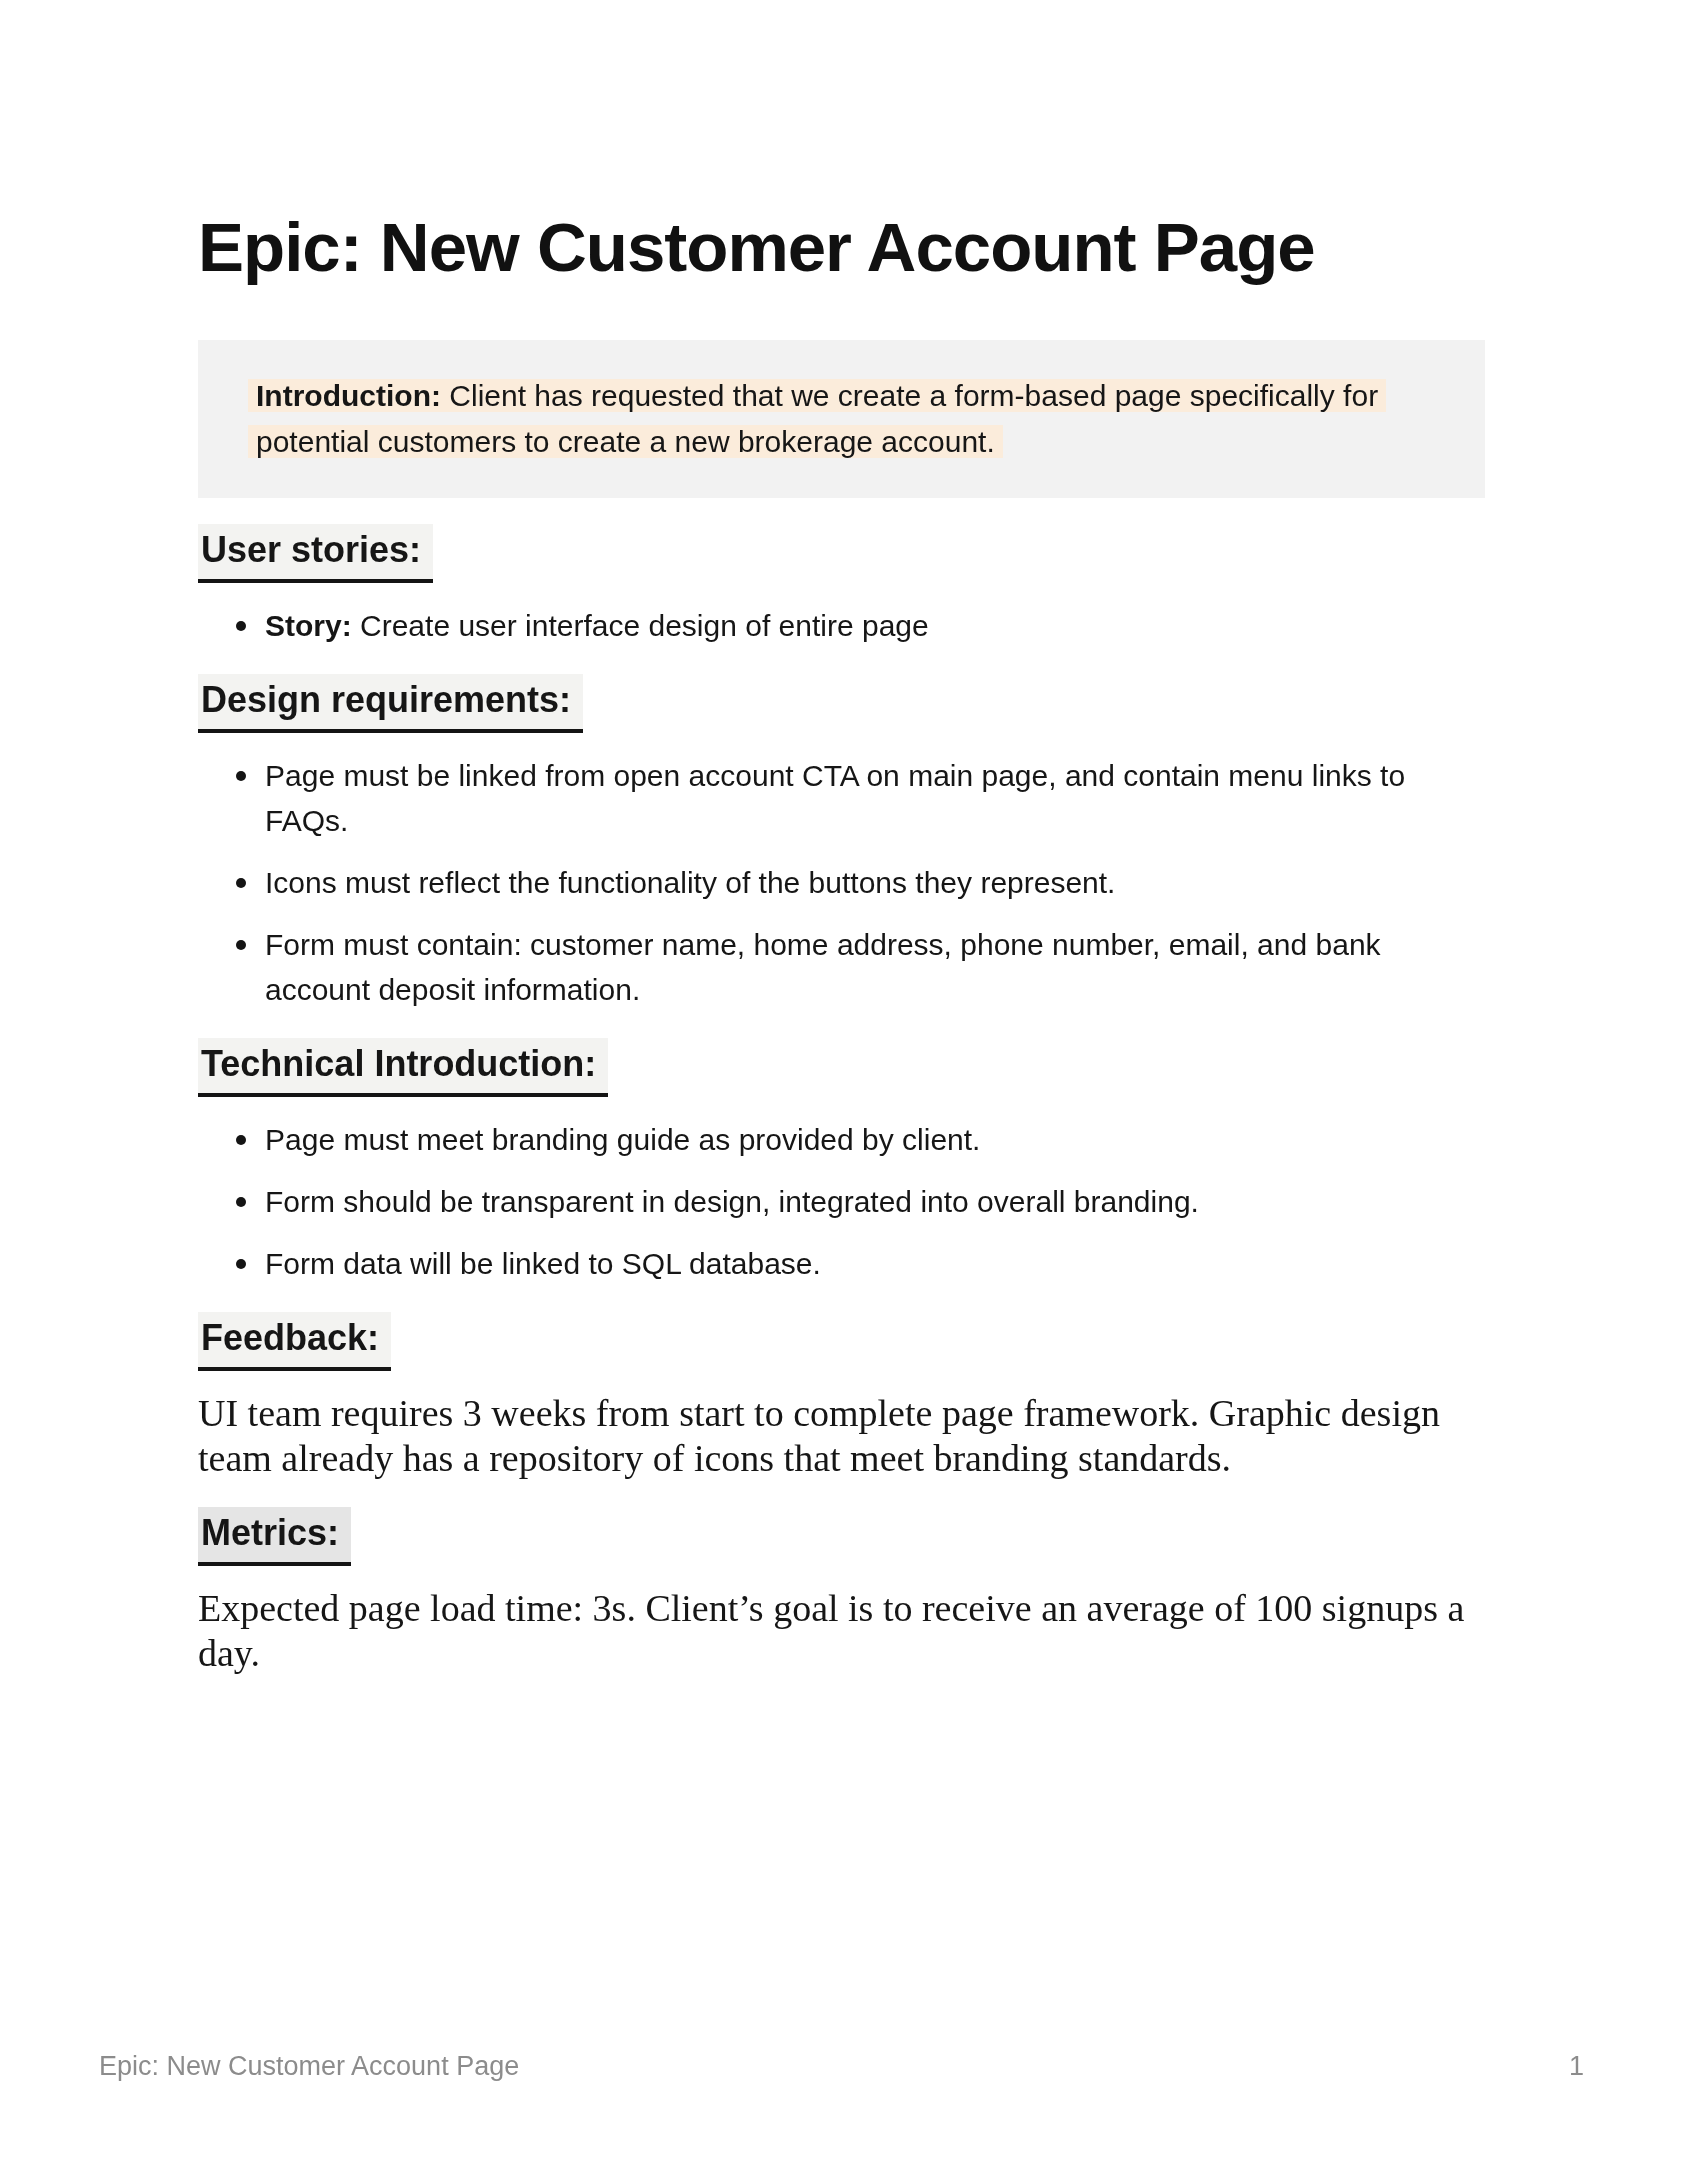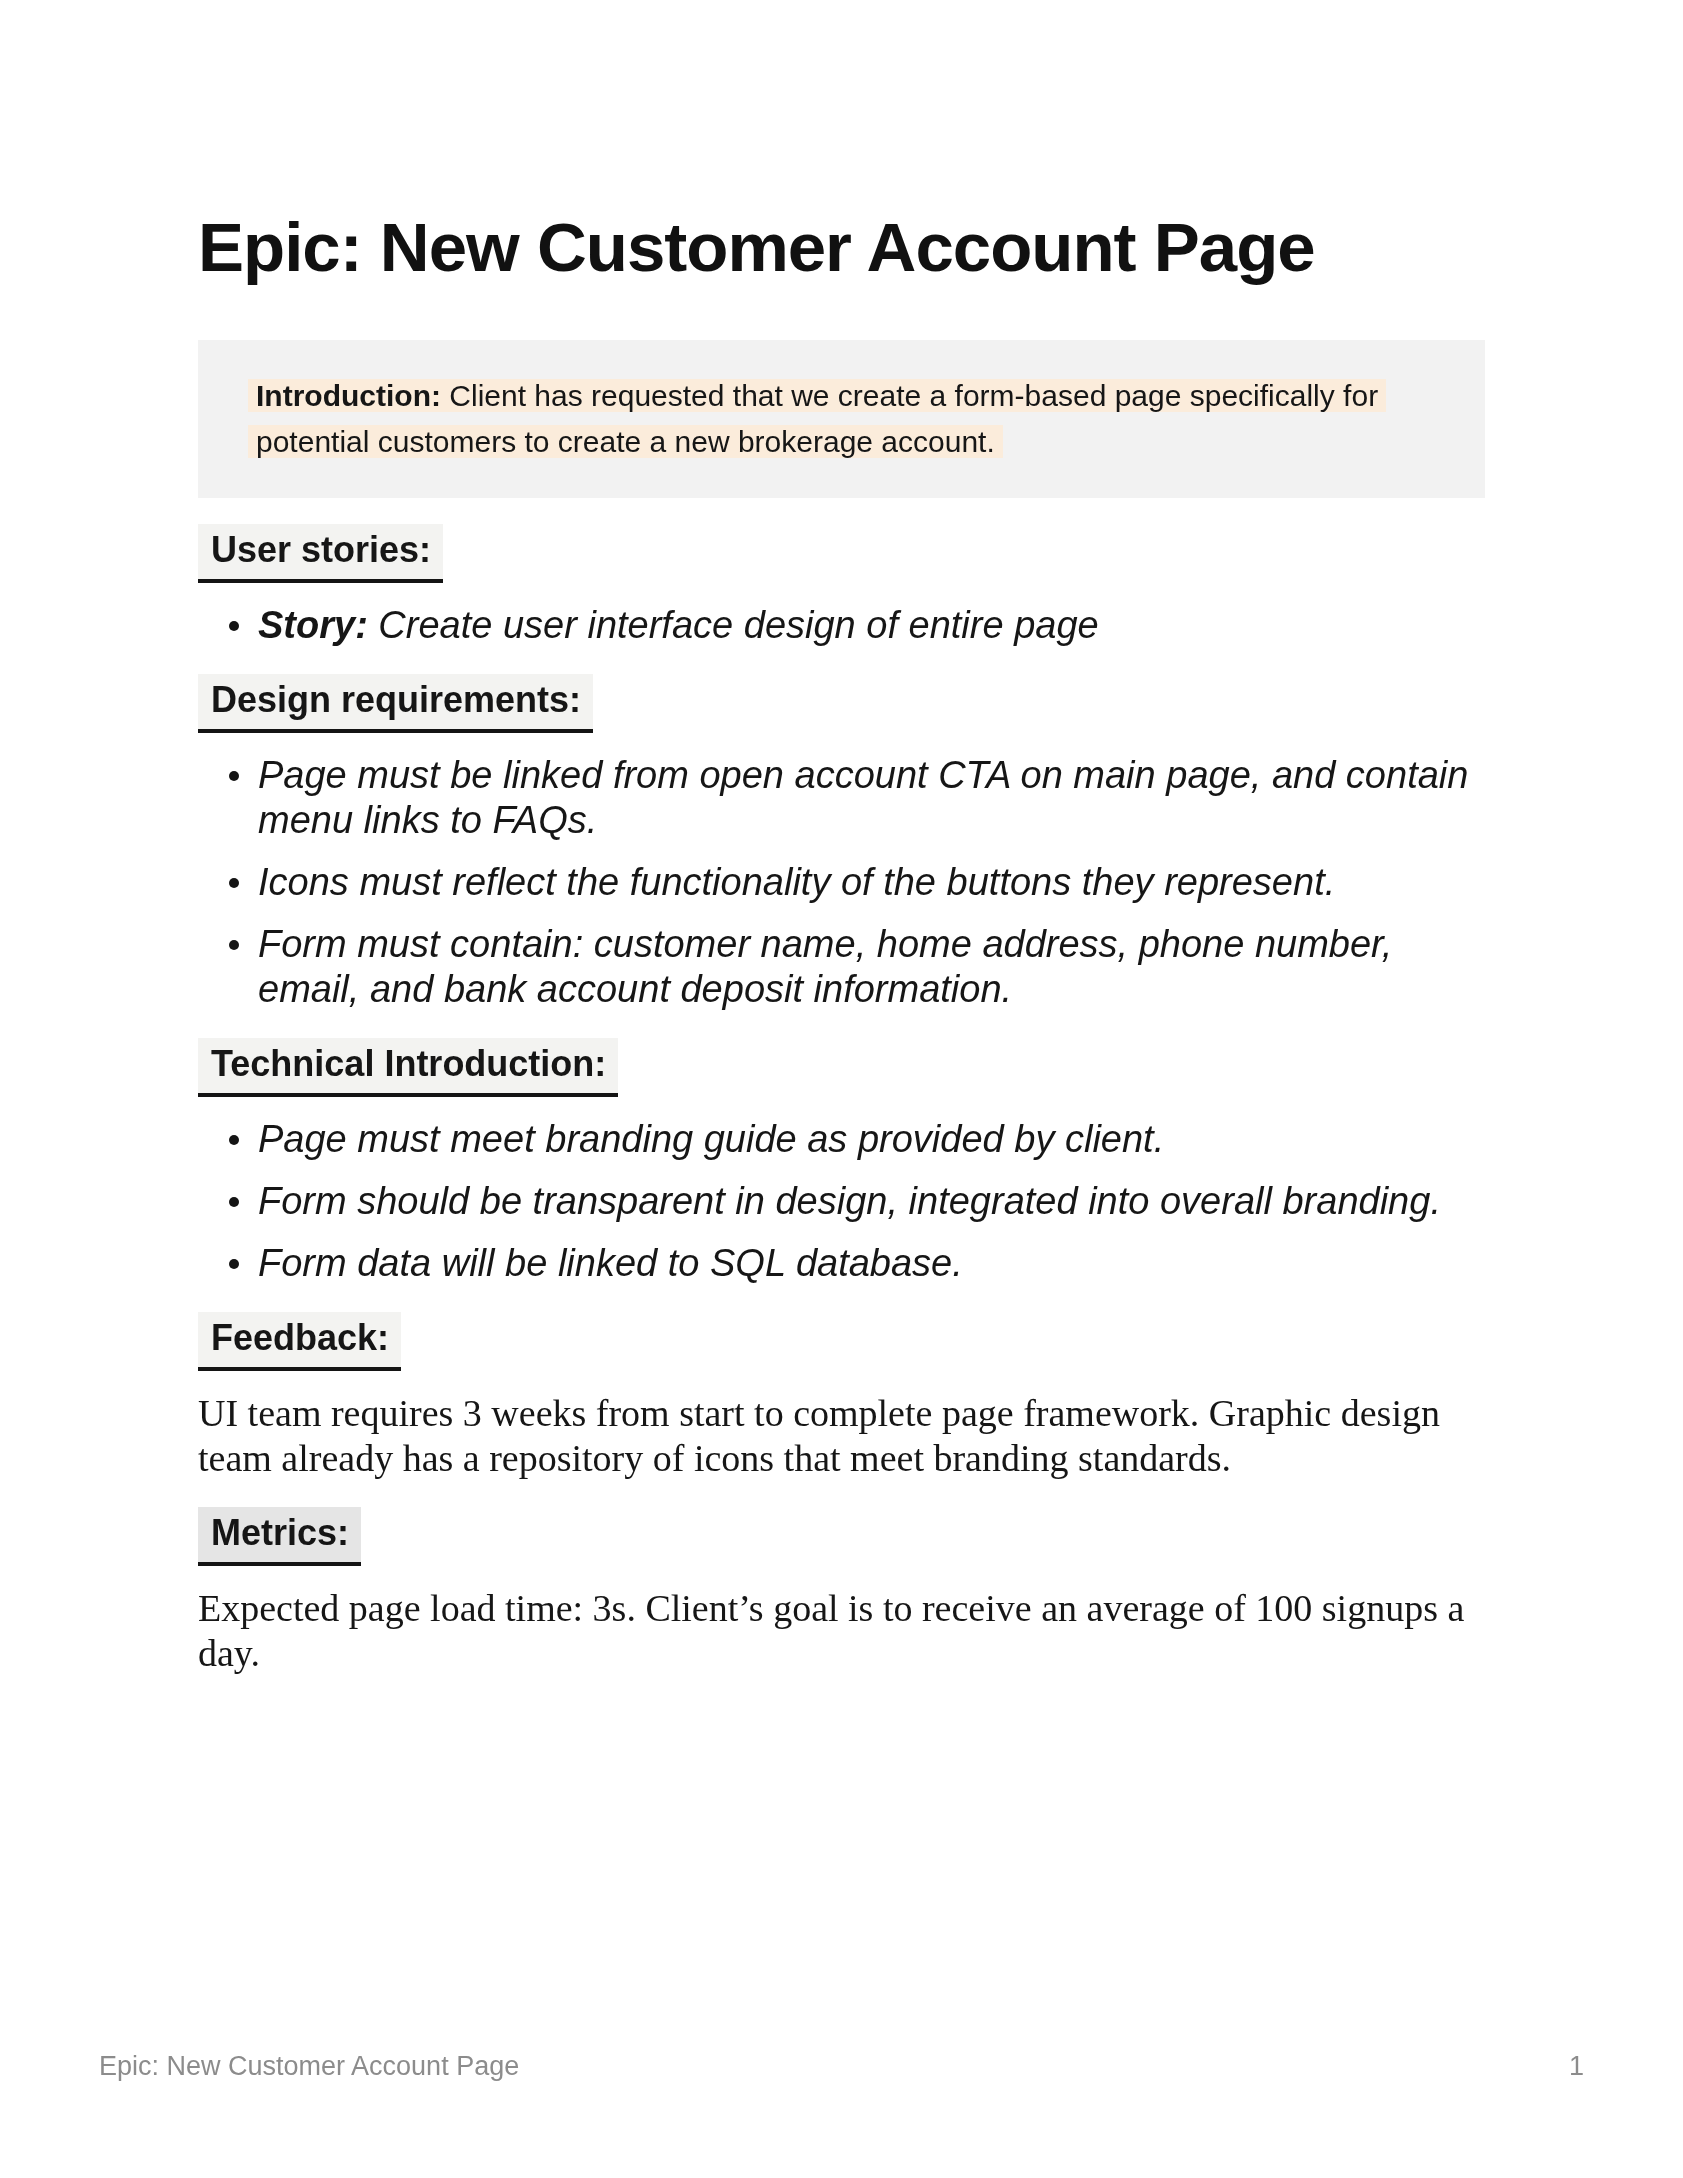--- a/index.html
+++ b/index.html
@@ -24,26 +24,26 @@
     -webkit-box-decoration-break:clone;box-decoration-break:clone;
   }
   .b{font-weight:bold;}
   h2.sec{
     margin:26px 0 20px 0;font-size:36px;line-height:48px;font-weight:bold;
   }
   .h2s{
     display:inline-block;
     background:#f3f3f1;
     border-bottom:4px solid #141414;
-    padding:2px 12px 5px 13px;
+    padding:2px 12px 5px 3px;
   }
   .h2s.peach{background:#e5e5e5;}
   ul.blist{list-style:none;margin:0;padding:0 0 0 52px;}
   ul.blist li{
-    position:relative;font-size:38px;line-height:45px;margin:0 0 17px 8px;font-style:italic;
+    position:relative;font-size:30px;line-height:45px;margin:0 0 17px 15px;
   }
   ul.blist li::before{
     content:"";position:absolute;left:-29px;top:18px;
     width:10px;height:10px;border-radius:50%;background:#141414;
   }
   p.body-par{margin:20px 0 0 0;font-size:38px;line-height:45px;max-width:1287px;font-family:Liberation Serif, serif;}
   .footer{
     position:absolute;left:99px;right:99px;top:2051px;
     display:flex;justify-content:space-between;align-items:baseline;
     font-size:27px;color:#8c8c8c;

